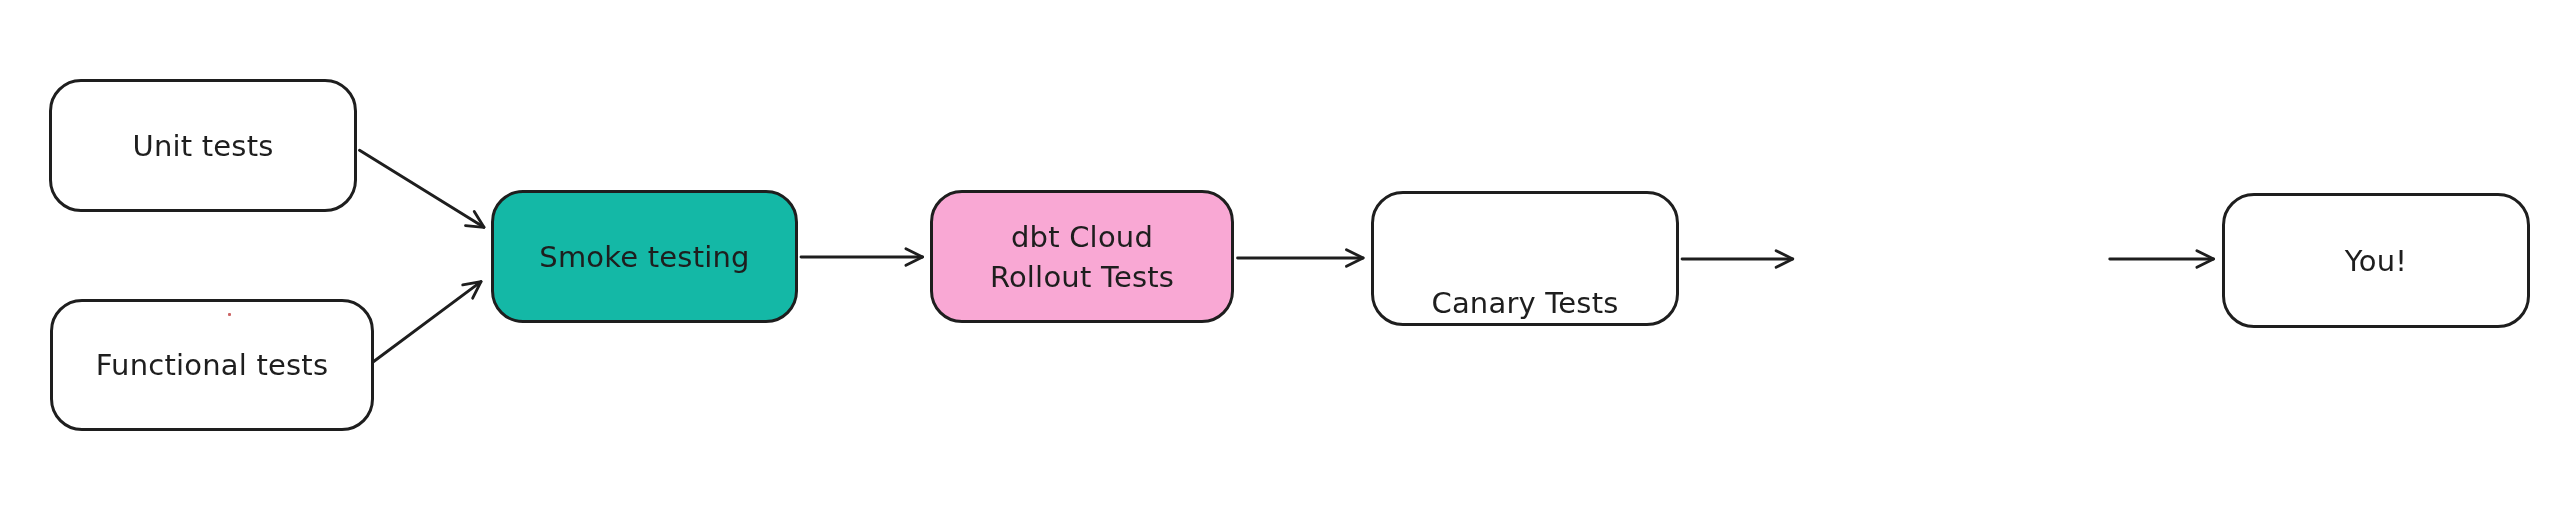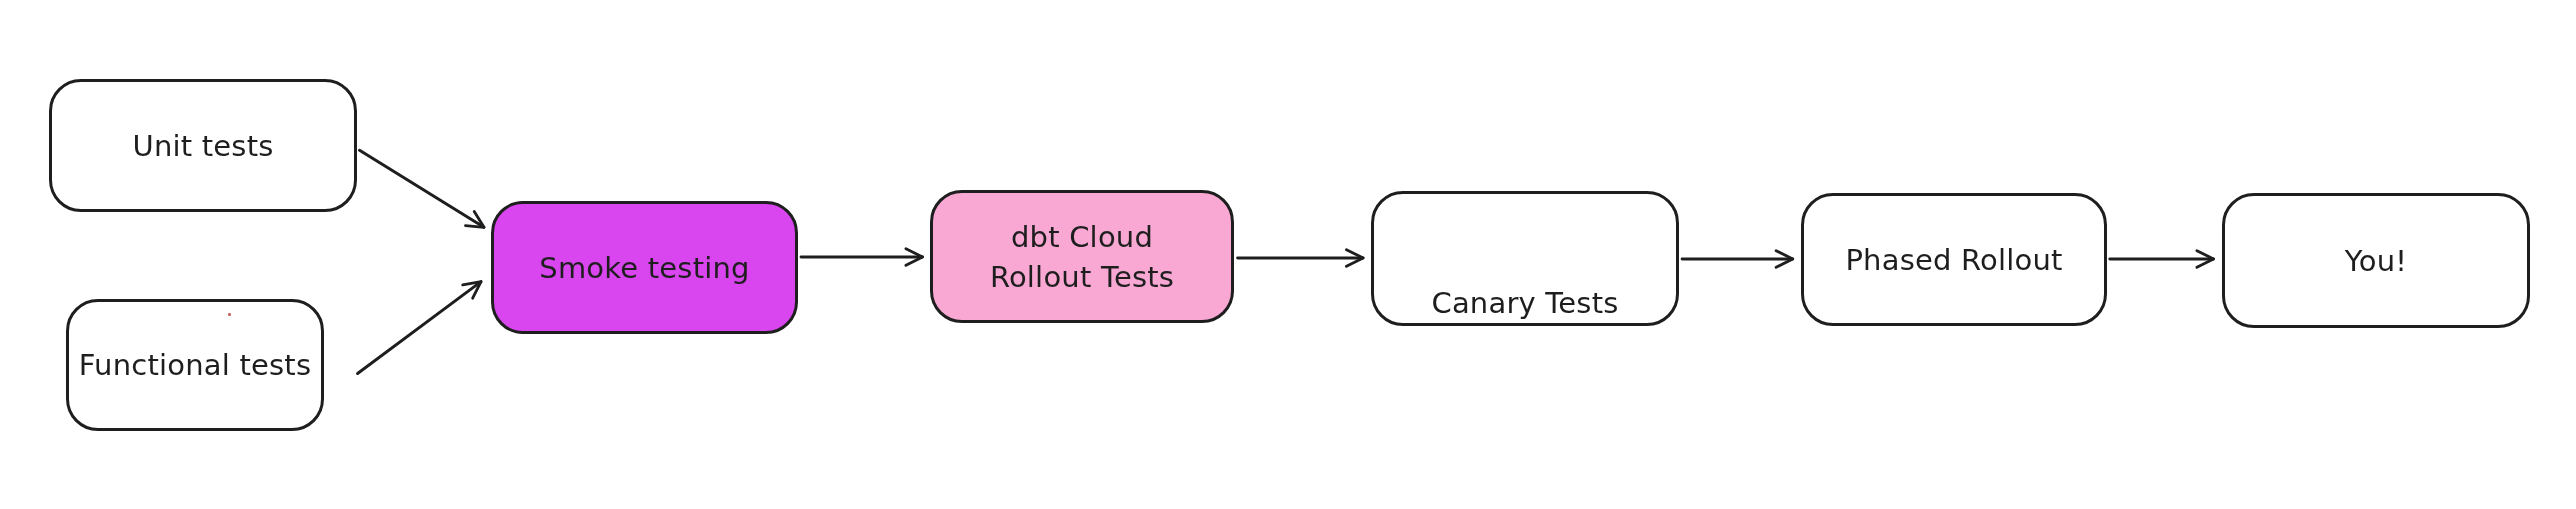--- a/index.html
+++ b/index.html
@@ -39,21 +39,21 @@
     font-size: 29px;
     letter-spacing: 0.2px;
     text-align: center;
     line-height: 40px;
   }
   .node .label { white-space: nowrap; }
   .node .label div { line-height: 40px; }
 
   
   #node-unit-tests        { left: 49px;   top: 79px;  width: 308px; height: 133px; }
-  #node-functional-tests  { left: 66px;   top: 299px; width: 258px; height: 132px; }
+  #node-functional-tests  { left: 50px;   top: 299px; width: 324px; height: 132px; }
   #node-smoke-testing     { left: 491px;  top: 190px; width: 307px; height: 133px; }
   #node-dbt-cloud         { left: 930px;  top: 190px; width: 304px; height: 133px; }
   #node-canary-tests      { left: 1371px; top: 191px; width: 308px; height: 135px; }
   #node-phased-rollout    { left: 1801px; top: 193px; width: 306px; height: 133px; }
   #node-you               { left: 2222px; top: 193px; width: 308px; height: 135px; }
 
   .edge {
     stroke: var(--stroke);
     stroke-width: 3;
     fill: none;
@@ -88,38 +88,35 @@
   </svg>
 
   <div class="node" id="node-unit-tests" style="background: rgb(255, 255, 255); color: rgb(30, 30, 30);">
     <span class="label">Unit tests</span>
   </div>
 
   <div class="node" id="node-functional-tests" style="background: rgb(255, 255, 255); color: rgb(30, 30, 30);">
     <span class="label">Functional tests</span>
   </div>
 
-  <div class="node" id="node-smoke-testing" style="background: #d946ef; color: rgb(30, 30, 30); margin-top: 11px;">
+  <div class="node" id="node-smoke-testing" style="background: #14b8a6; color: rgb(30, 30, 30);">
     <span class="label">Smoke testing</span>
   </div>
 
   <div class="node" id="node-dbt-cloud" style="background: #f9a8d4; color: rgb(30, 30, 30);">
     <span class="label">
       <div>dbt Cloud</div>
       <div>Rollout Tests</div>
     </span>
   </div>
 
   <div class="node" id="node-canary-tests" style="background: rgb(255, 255, 255); color: rgb(30, 30, 30); align-items: flex-end;">
     <span class="label">Canary Tests</span>
   </div>
 
-  <div class="node" id="node-phased-rollout" style="background: rgb(255, 255, 255); color: rgb(30, 30, 30);">
-    <span class="label">Phased Rollout</span>
-  </div>
 
   <div class="node" id="node-you" style="background: rgb(255, 255, 255); color: rgb(30, 30, 30);">
     <span class="label">You!</span>
   </div>
 
   <div class="artifact-dot" style="background: rgb(204, 102, 102);"></div>
 
 </div>
 
 

